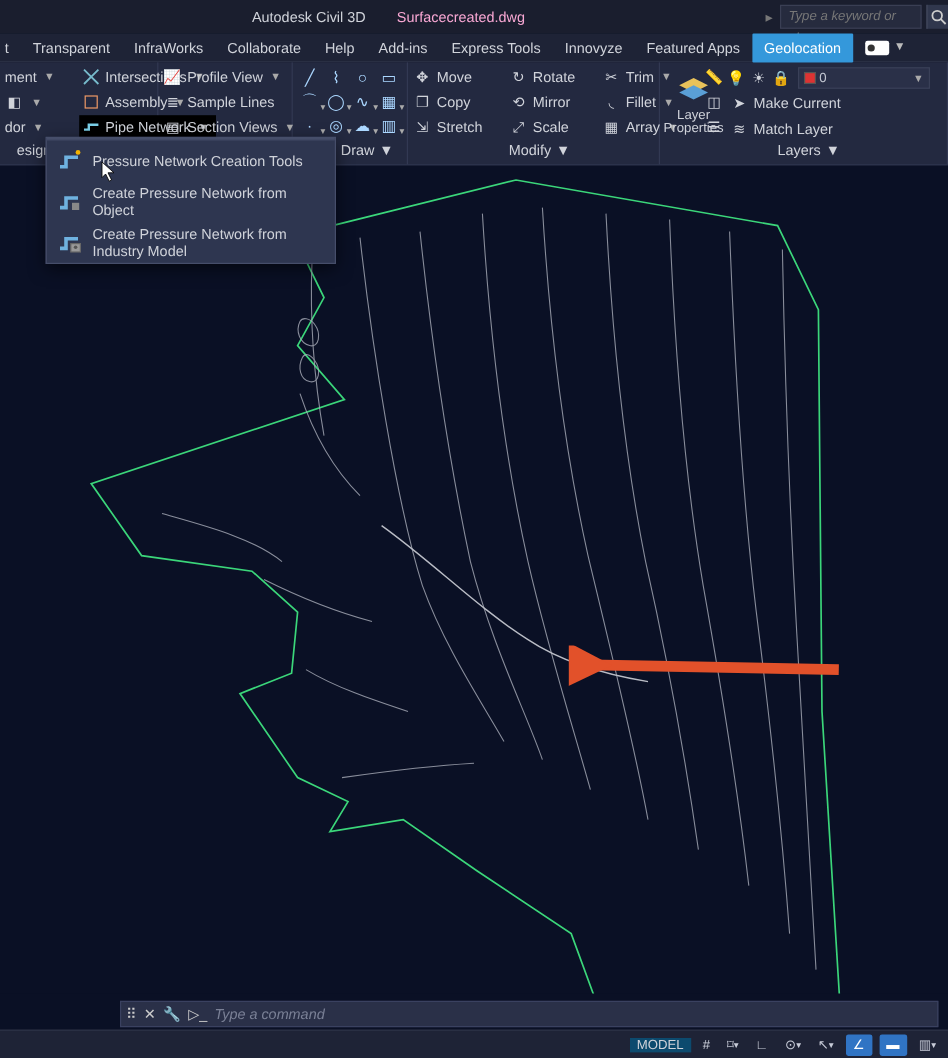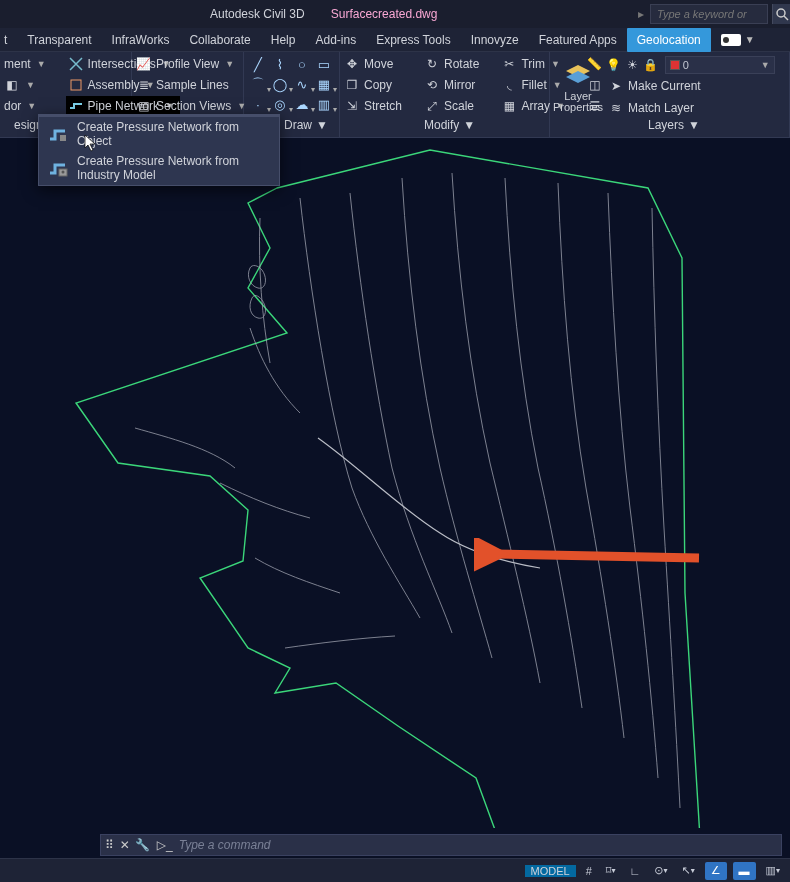--- a/index.html
+++ b/index.html
@@ -68,21 +68,21 @@
 
   
   .cmdbar { position:absolute; bottom:26px; left:100px; right:8px; height:22px; background:#2a3048; border:1px solid #3a4160; display:flex; align-items:center; padding:0 4px; gap:6px; font-size:12px; color:#9aa0b3; }
   .cmdbar .cico { color:#ccc; }
   .cmdbar .hint { font-style:italic; color:#7a8096; }
 
   
   .statusbar { position:absolute; bottom:0; left:0; right:0; height:24px; background:#1e2336; border-top:1px solid #2d3348; display:flex; align-items:center; justify-content:flex-end; padding:0 6px; gap:6px; font-size:11px; color:#d0d3da; }
   .statusbar .sbtn { height:18px; padding:0 4px; display:flex; align-items:center; background:transparent; color:#c8ccd8; }
   .statusbar .sbtn.blue { background:#3074c4; color:#fff; padding:0 6px; border-radius:2px; }
-  .statusbar .model { padding:0 6px; background:#0369a1; }
+  .statusbar .model { padding:0 6px; background:#0c4a6e; }
   .statusbar .sdrop { font-size:8px; }
 
   
   .drawlabel { position:absolute; left:284px; top:118px; font-size:12px; color:#d0d3da; display:flex;align-items:center;gap:4px; }
   .modlabel { position:absolute; left:424px; top:118px; font-size:12px; color:#d0d3da; display:flex;align-items:center;gap:4px;}
   .laylabel { position:absolute; left:648px; top:118px; font-size:12px; color:#d0d3da; display:flex;align-items:center;gap:4px;}
   .designlabel { position:absolute; left:12px; top:118px; font-size:12px; color:#d0d3da; display:flex;align-items:center;gap:4px; padding-left:2px; }
 
   svg.miniico { width:16px;height:16px; }
 </style>
@@ -326,20 +326,29 @@
     <span class="drop">▼</span>
   </div>
 
 <div class="dropdown">
   <div class="sep"></div>
   <div class="sep"></div>
   <div class="ditem">
     <span class="dico">
         <svg width="22" height="22" viewBox="0 0 22 22">
           <path d="M3 16 L8 16 L8 8 L18 8" stroke="#6fb2e0" stroke-width="3" fill="none"></path>
+          <circle cx="18" cy="4" r="2" fill="#f4b400"></circle>
+        </svg>
+      </span>
+    <span>Pressure Network Creation Tools</span>
+  </div>
+  <div class="ditem">
+    <span class="dico">
+        <svg width="22" height="22" viewBox="0 0 22 22">
+          <path d="M3 16 L8 16 L8 8 L18 8" stroke="#6fb2e0" stroke-width="3" fill="none"></path>
           <rect x="13" y="12" width="6" height="6" fill="#888"></rect>
         </svg>
       </span>
     <span>Create Pressure Network from Object</span>
   </div>
   <div class="ditem">
     <span class="dico">
         <svg width="22" height="22" viewBox="0 0 22 22">
           <path d="M3 16 L8 16 L8 8 L18 8" stroke="#6fb2e0" stroke-width="3" fill="none"></path>
           <rect x="12" y="12" width="8" height="7" fill="#999" stroke="#666"></rect>

